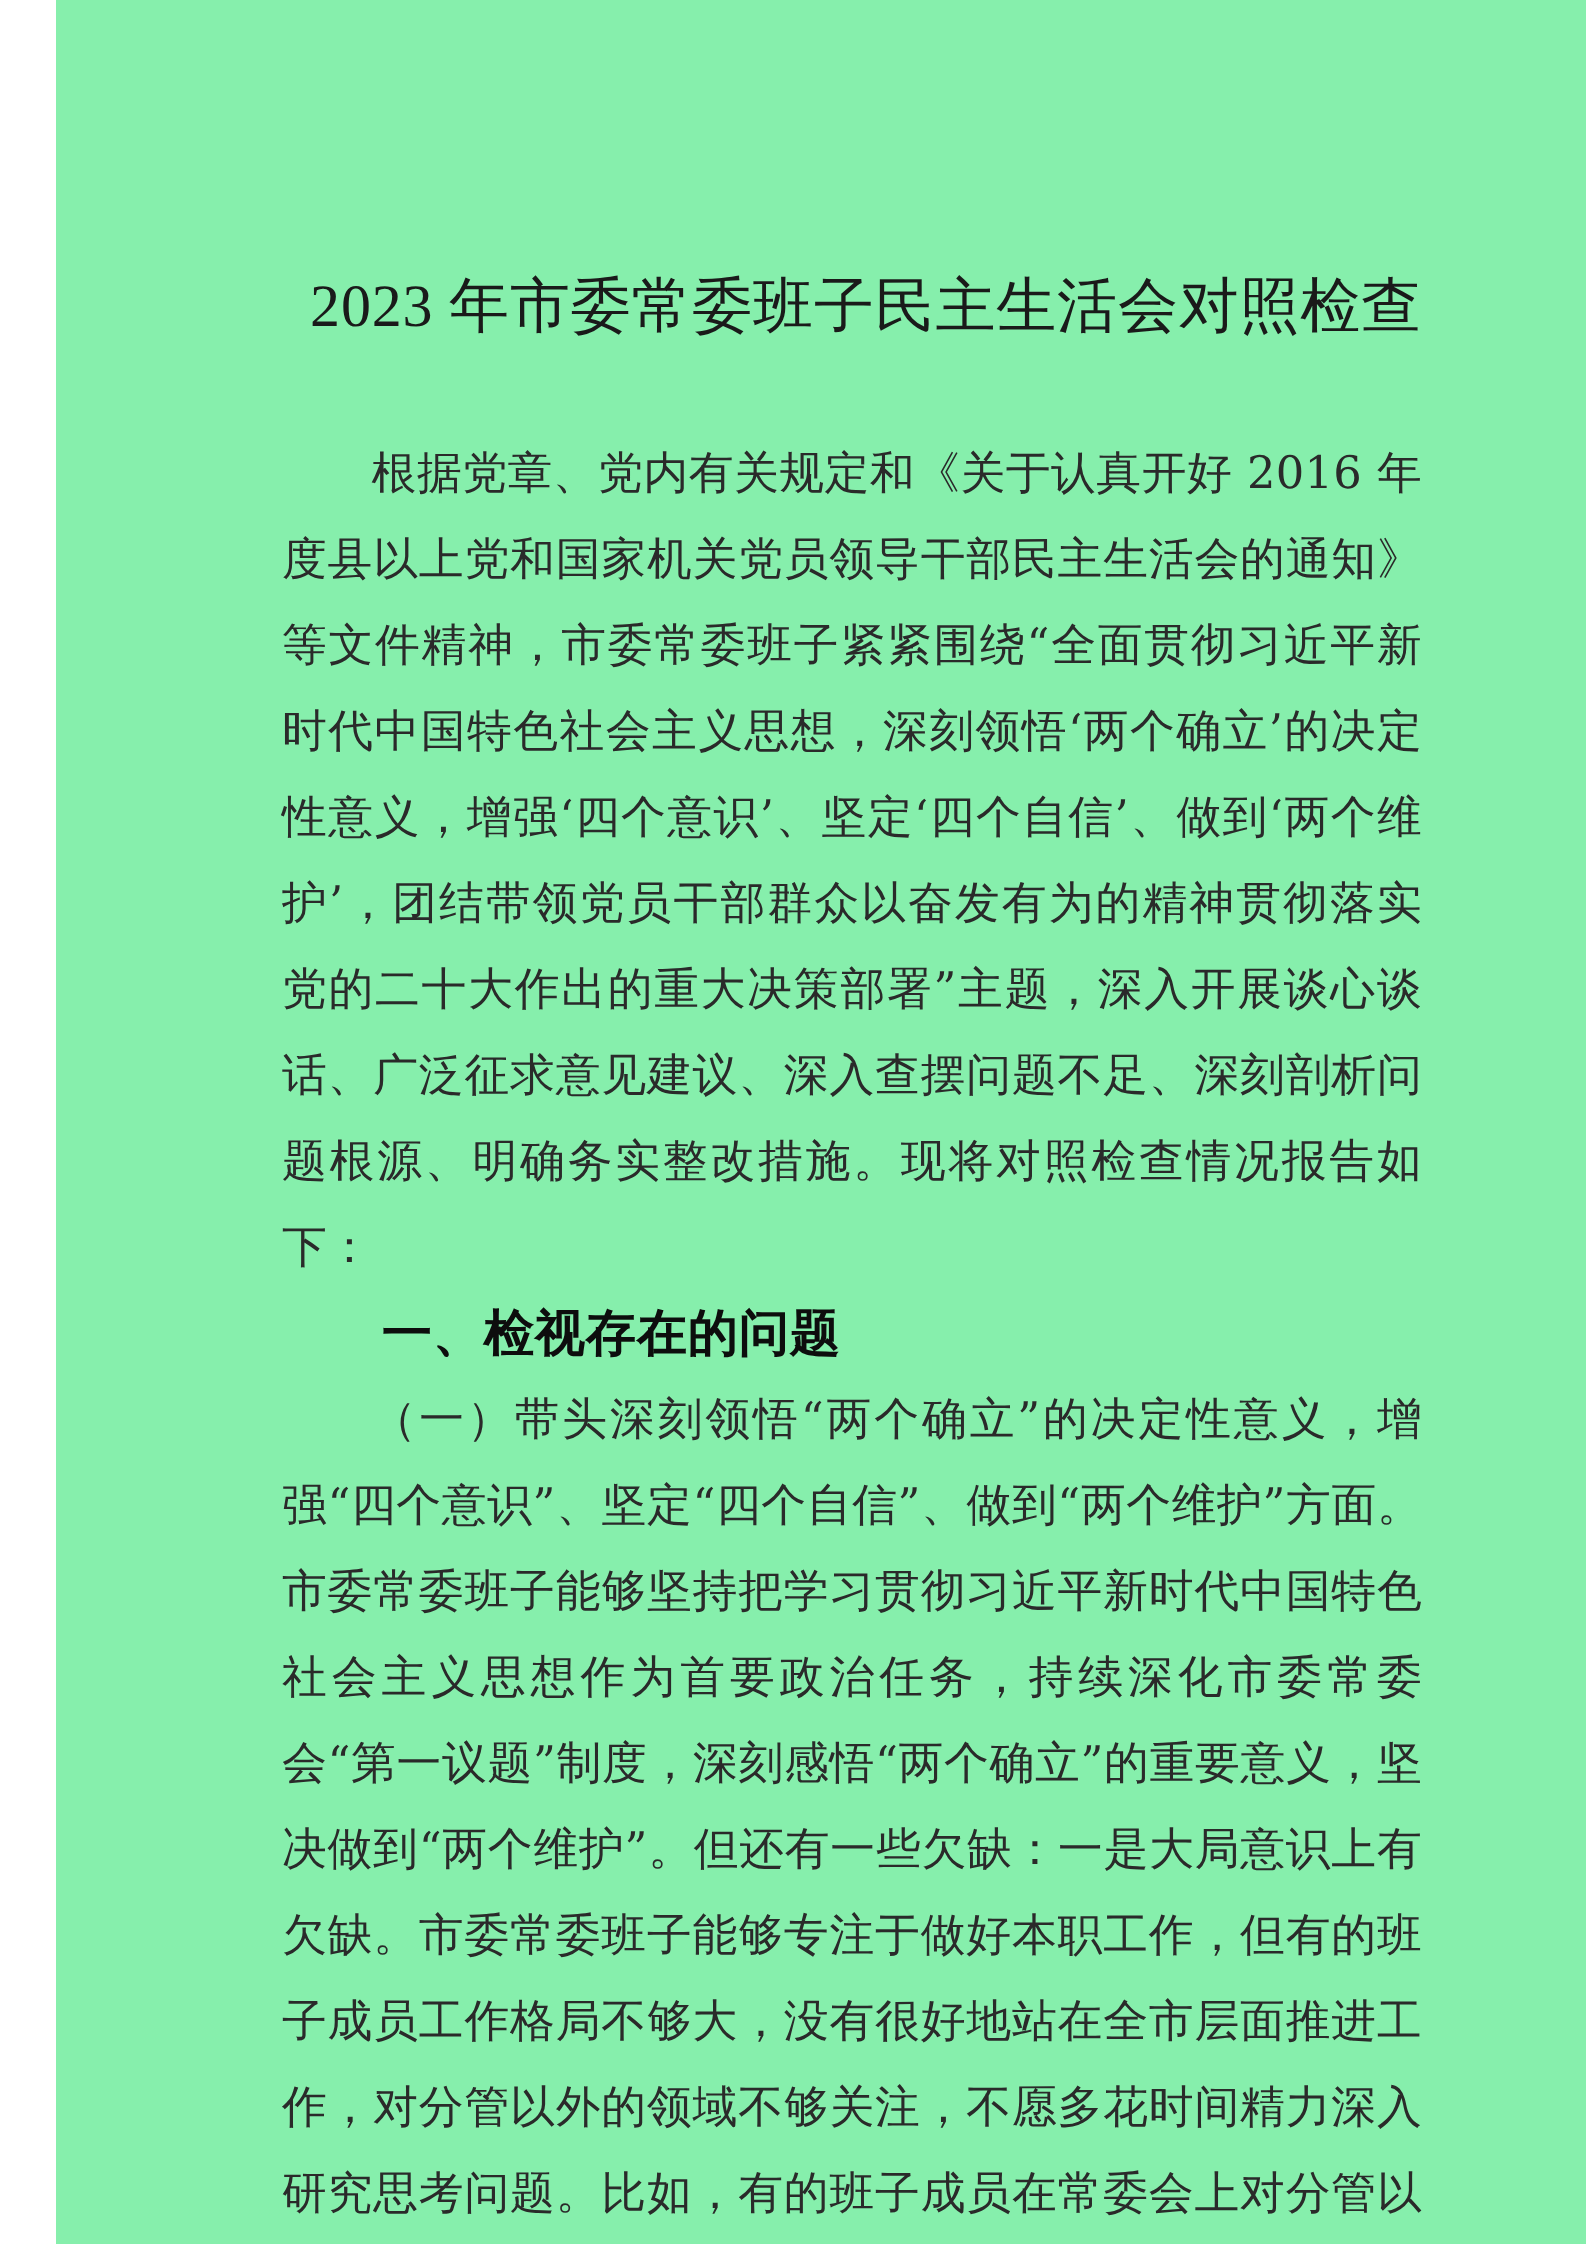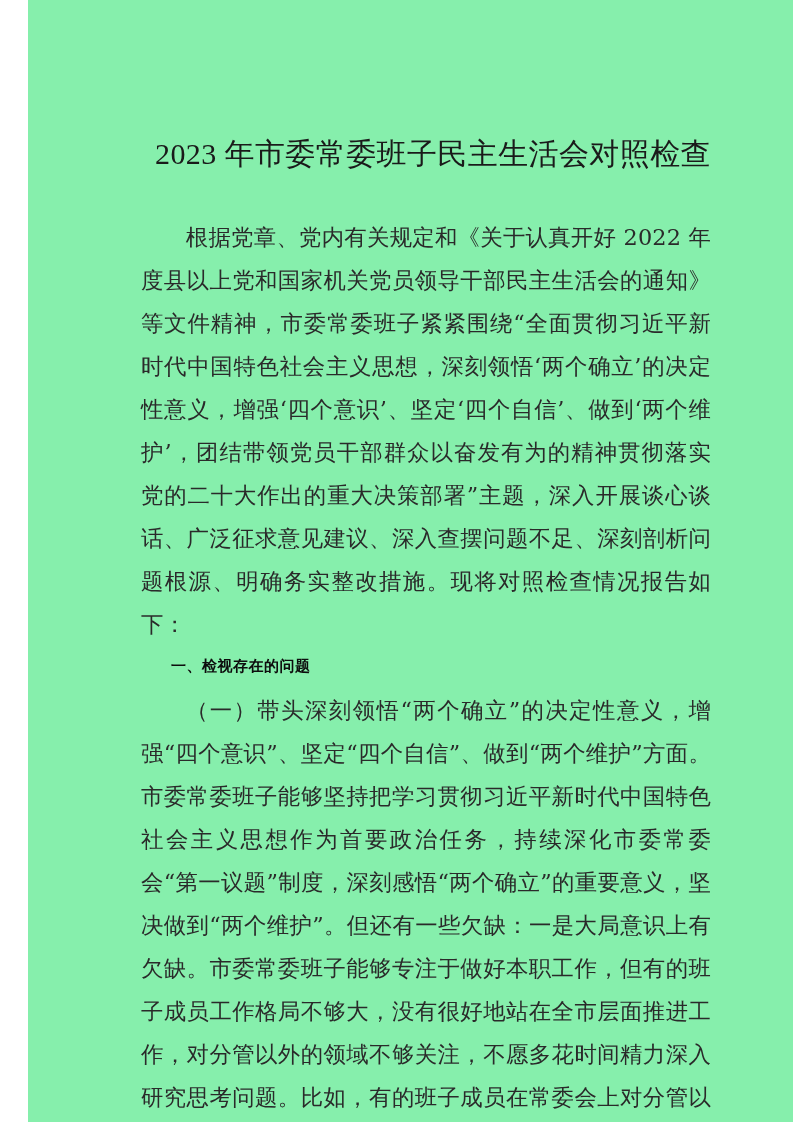--- a/index.html
+++ b/index.html
@@ -72,22 +72,22 @@
     text-indent: 2em;
   }
 
   .para-intro {
     margin-top: 34px;
   }
 
   
   .section-heading {
     margin: 0;
-    font-family: Liberation Mono, monospace;
-    font-size: 15px;
+    font-family: Liberation Sans, sans-serif;
+    font-size: 25px;
     line-height: 43px;
     font-weight: 700;
     text-indent: 2em;
     letter-spacing: 0.5px;
     color: #0d0d0d;
   }
 
   .para-sub {
     margin-top: 0;
   }
@@ -95,20 +95,20 @@
 </head>
 <body>
 
 <div class="page">
   <div class="content">
 
     <h1 class="doc-title">
       <span class="t-line t-line-1">2023 年市委常委班子民主生活会对照检查</span>
     </h1>
 
-    <p class="para indent para-intro">根据党章、党内有关规定和《关于认真开好 2022 年度县以上党和国家机关党员领导干部民主生活会的通知》等文件精神，市委常委班子紧紧围绕“全面贯彻习近平新时代中国特色社会主义思想，深刻领悟‘两个确立’的决定性意义，增强‘四个意识’、坚定‘四个自信’、做到‘两个维护’，团结带领党员干部群众以奋发有为的精神贯彻落实党的二十大作出的重大决策部署”主题，深入开展谈心谈话、广泛征求意见建议、深入查摆问题不足、深刻剖析问题根源、明确务实整改措施。现将对照检查情况报告如下：</p>
+    <p class="para indent para-intro">根据党章、党内有关规定和《关于认真开好 2016 年度县以上党和国家机关党员领导干部民主生活会的通知》等文件精神，市委常委班子紧紧围绕“全面贯彻习近平新时代中国特色社会主义思想，深刻领悟‘两个确立’的决定性意义，增强‘四个意识’、坚定‘四个自信’、做到‘两个维护’，团结带领党员干部群众以奋发有为的精神贯彻落实党的二十大作出的重大决策部署”主题，深入开展谈心谈话、广泛征求意见建议、深入查摆问题不足、深刻剖析问题根源、明确务实整改措施。现将对照检查情况报告如下：</p>
 
     <p class="section-heading">一、检视存在的问题</p>
 
     <p class="para indent para-sub">（一）带头深刻领悟“两个确立”的决定性意义，增强“四个意识”、坚定“四个自信”、做到“两个维护”方面。市委常委班子能够坚持把学习贯彻习近平新时代中国特色社会主义思想作为首要政治任务，持续深化市委常委会“第一议题”制度，深刻感悟“两个确立”的重要意义，坚决做到“两个维护”。但还有一些欠缺：一是大局意识上有欠缺。市委常委班子能够专注于做好本职工作，但有的班子成员工作格局不够大，没有很好地站在全市层面推进工作，对分管以外的领域不够关注，不愿多花时间精力深入研究思考问题。比如，有的班子成员在常委会上对分管以外的工作方案、汇</p>
 
   </div>
 </div>
 
 </body></html>

